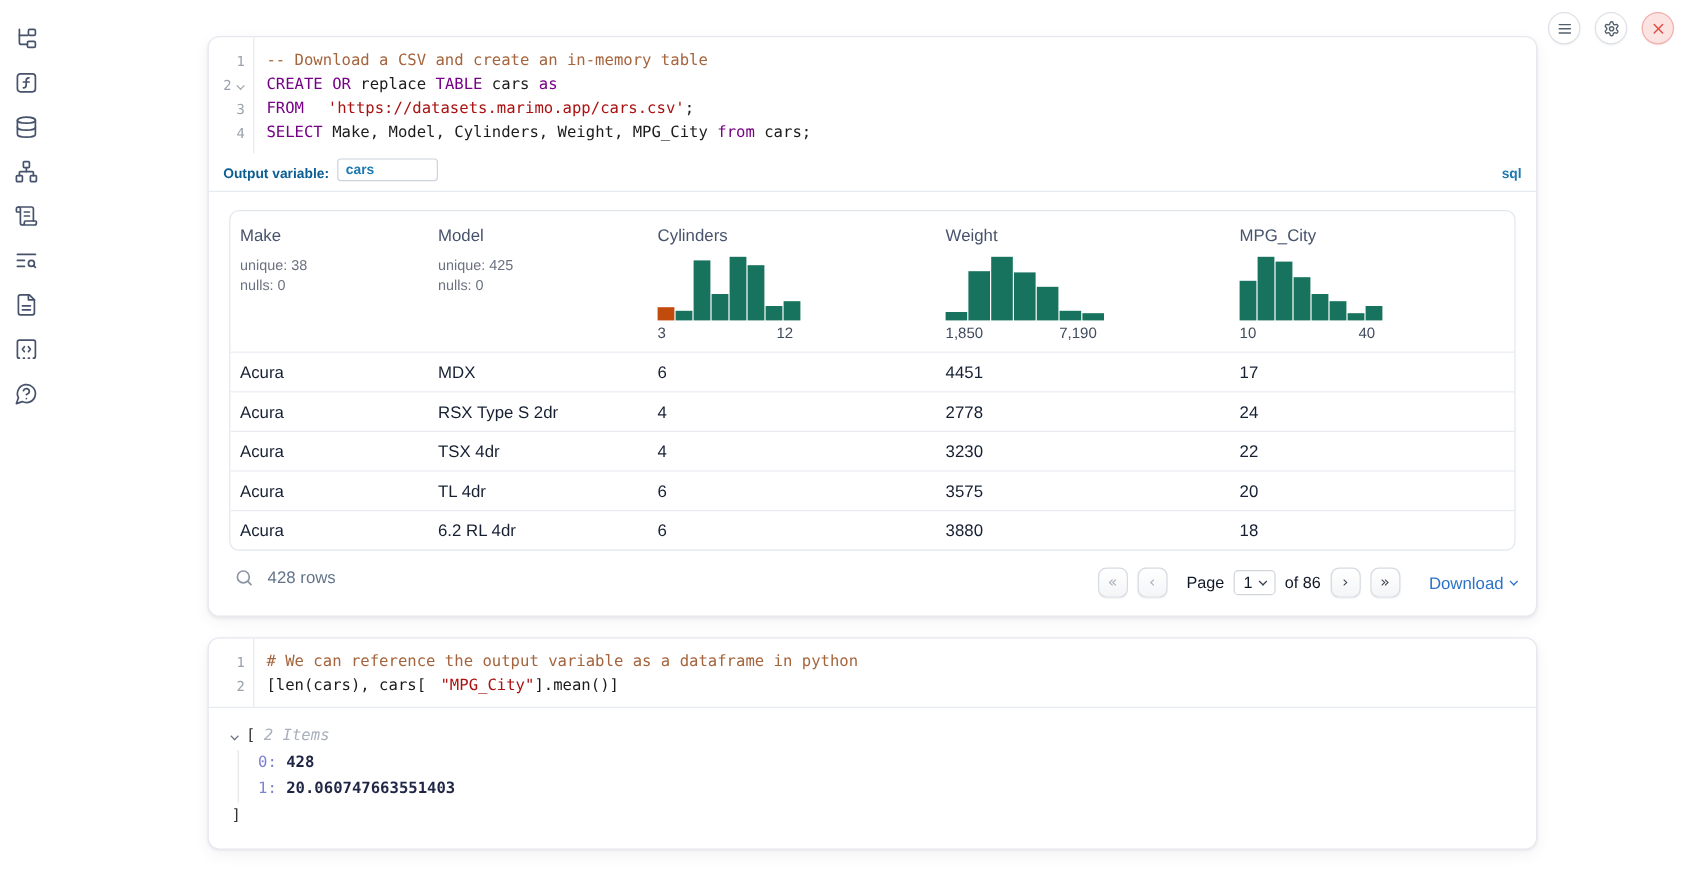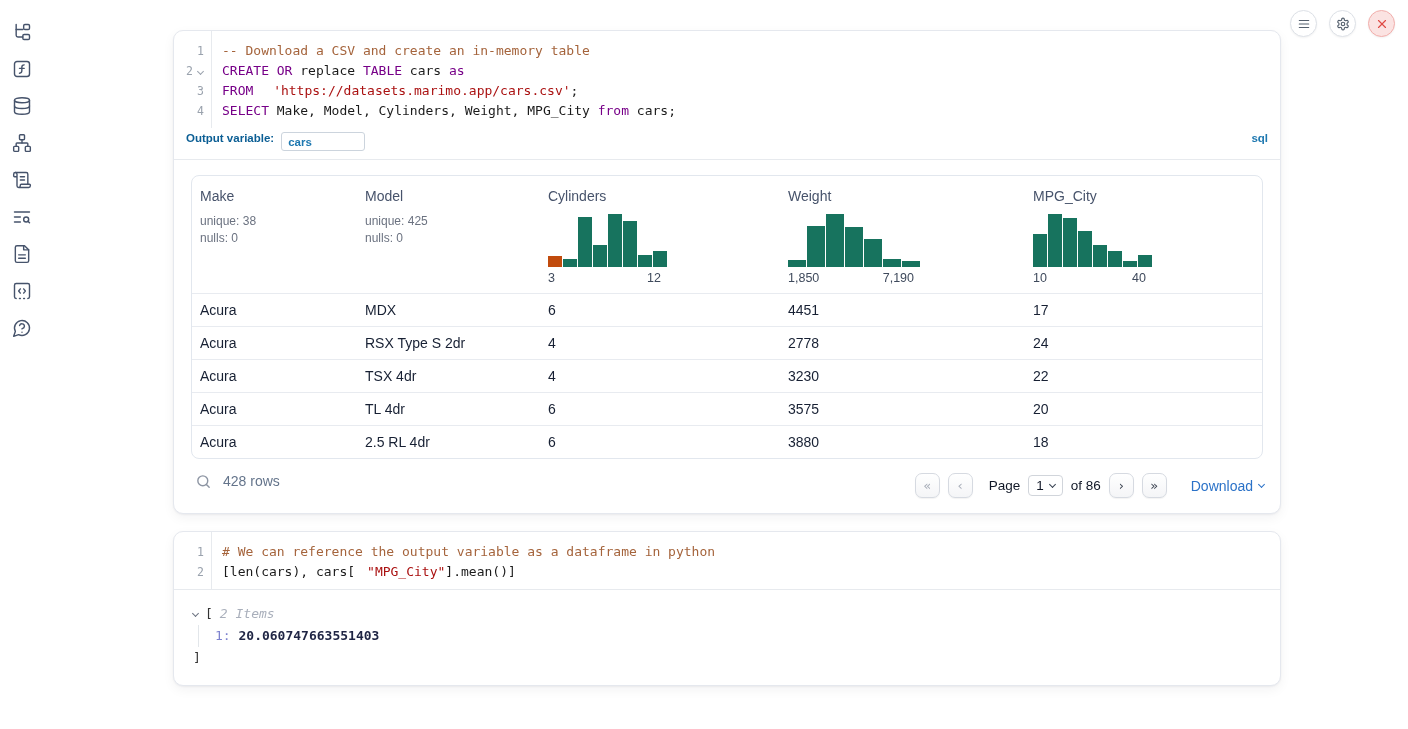--- a/index.html
+++ b/index.html
@@ -38,21 +38,21 @@
   .ctext { padding-left:11px; white-space:pre; color:#1b1b1b; }
   .tok-comment { color:#a5643c; }
   .tok-keyword { color:#770088; }
   .tok-string  { color:#aa1111;margin-left:12px; }
   .tok-plain   { color:#1b1b1b; }
 
   .chev { display:inline-block; width:5px; height:5px; border-right:1.5px solid currentColor;
     border-bottom:1.5px solid currentColor; transform:rotate(45deg); }
 
   
-  .outvar-row { display:flex; align-items:flex-start; gap:7px; padding:4px 12px 8px;
+  .outvar-row { display:flex; align-items:flex-end; gap:7px; padding:4px 12px 8px;
     border-bottom:1px solid #e7eaee; }
   .outvar-label { font-size:11.5px; font-weight:700; color:#0b5e94; }
   .outvar-input { width:84px; height:19px; border:1px solid #ccd4dd; border-radius:3px;
     font-family:"Liberation Sans", sans-serif; font-size:11.5px; font-weight:700;
     color:#1e78b0; padding:0 6px; outline:none; }
   .lang-badge { margin-left:auto; font-size:11.5px; font-weight:700; color:#1e78b0; }
 
   
   .table-wrap { margin:15px 17px 0; border:1px solid #e2e7ee; border-radius:8px; overflow:hidden; }
   .thead { display:flex; }
@@ -339,21 +339,21 @@
           </div>
           <div class="trow">
             <div class="tcell" style="width: 165px;">Acura</div>
             <div class="tcell" style="width: 183px;">TL 4dr</div>
             <div class="tcell" style="width: 240px;">6</div>
             <div class="tcell" style="width: 245px;">3575</div>
             <div class="tcell">20</div>
           </div>
           <div class="trow">
             <div class="tcell" style="width: 165px;">Acura</div>
-            <div class="tcell" style="width: 183px;">2.5 RL 4dr</div>
+            <div class="tcell" style="width: 183px;">6.2 RL 4dr</div>
             <div class="tcell" style="width: 240px;">6</div>
             <div class="tcell" style="width: 245px;">3880</div>
             <div class="tcell">18</div>
           </div>
         </div>
     </div>
 
     <div class="tfooter">
       <svg class="search-icon" viewBox="0 0 24 24" fill="none" stroke="currentColor" stroke-width="2" stroke-linecap="round">
           <circle cx="11" cy="11" r="7"></circle>
@@ -396,19 +396,20 @@
         </div>
       </div>
     <div class="divider"></div>
     <div class="tree-out">
       <div class="tree-head">
         <i class="chev"></i>
         <span>[</span>
         <span class="tree-items-label">2 Items</span>
       </div>
       <div class="tree-entries" id="tree-entries">
+          <div><span class="tree-key">0: </span><span class="tree-val">428</span></div>
           <div><span class="tree-key">1: </span><span class="tree-val">20.060747663551403</span></div>
         </div>
       <div class="tree-close">]</div>
     </div>
   </div>
 
 </div>
 
 </body></html>

